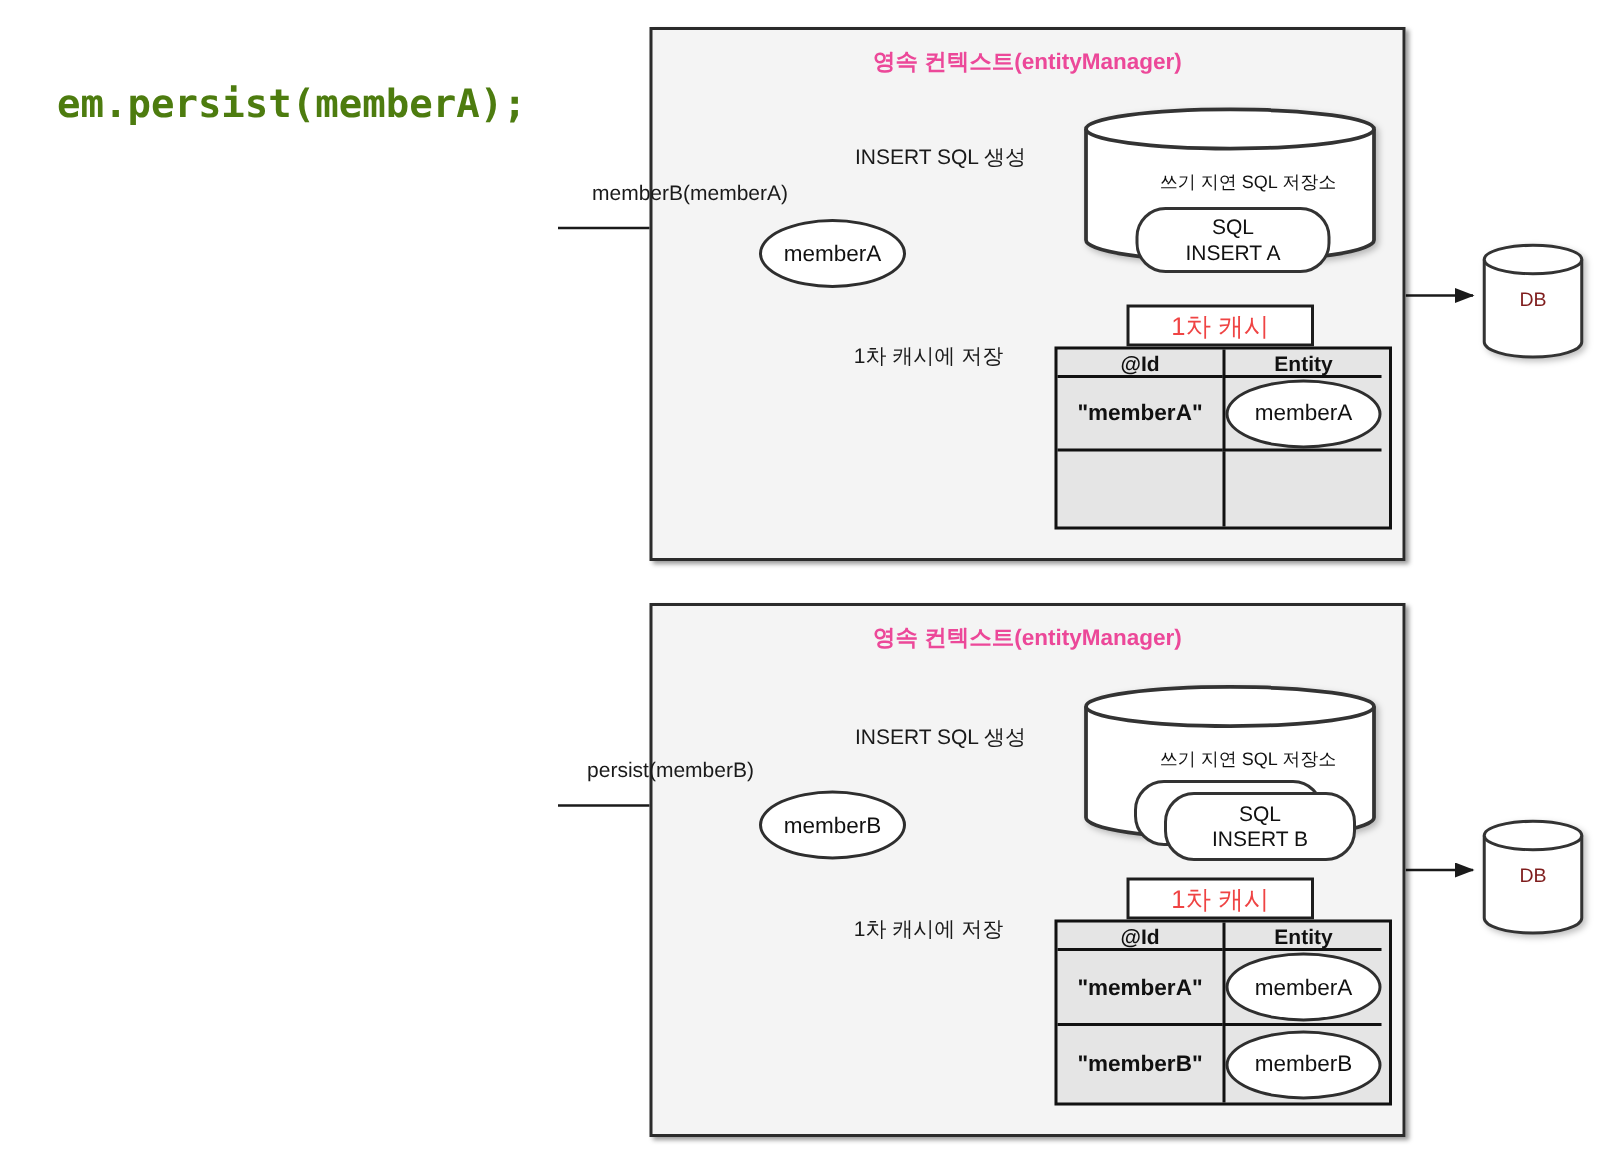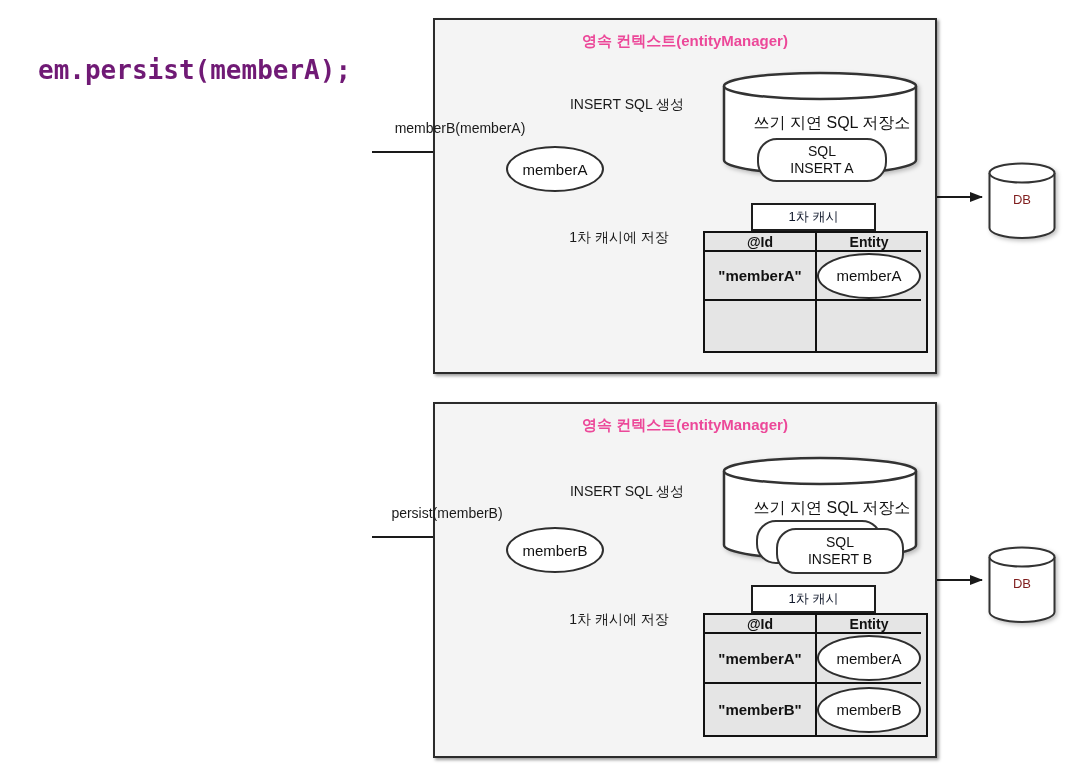--- a/index.html
+++ b/index.html
@@ -1,42 +1,42 @@
 <!DOCTYPE html>
 <html><head>
 <meta charset="utf-8">
 <style>
   html,body{margin:0;padding:0;background:#fff;}
   .canvas{position:relative;width:1080px;height:776px;background:#fff;overflow:hidden;
           font-family:"Liberation Sans",sans-serif;color:#111;}
 
   .code{position:absolute;left:38px;font-family:"DejaVu Sans Mono",monospace;
-        font-weight:bold;font-size:26px;letter-spacing:0px;color:#701a75;white-space:nowrap;}
+        font-weight:bold;font-size:26px;letter-spacing:0px;color:#4d7c0f;white-space:nowrap;}
 
   .ctx-box{position:absolute;left:433px;width:500px;height:352px;background:#f4f4f4;
            border:2px solid #2b2b2b;box-shadow:2px 2px 3px rgba(0,0,0,.40);}
   .ctx-title{position:absolute;left:433px;width:504px;text-align:center;
              font-weight:bold;font-size:15px;color:#ec4899;}
 
   .lbl{position:absolute;font-size:14px;color:#1a1a1a;text-align:center;white-space:nowrap;}
 
   .entity-ellipse{position:absolute;width:94px;height:42px;background:#fff;border:2px solid #2e2e2e;
                   border-radius:50%;display:flex;align-items:center;justify-content:center;
                   font-size:15px;color:#111;}
 
   .cyl-wrap{position:absolute;filter:drop-shadow(2px 2px 2px rgba(0,0,0,.25));}
-  .cyl-title{position:absolute;width:220px;text-align:center;font-size:16px;color:#111;white-space:nowrap;}
+  .cyl-title{position:absolute;width:220px;text-align:center;font-size:12px;color:#111;white-space:nowrap;}
 
   .sql-card{position:absolute;background:#fff;border:2.5px solid #333;border-radius:20px;
             display:flex;flex-direction:column;align-items:center;justify-content:center;
             font-size:14px;line-height:1.2;color:#111;text-align:center;}
   .sql-card.back{box-shadow:0 0 0 0 transparent;}
 
   .cache-tab{position:absolute;width:125px;height:28px;background:#fff;border:2px solid #1d1d1d;
-             display:flex;align-items:center;justify-content:center;font-size:13px;color:#0f172a;box-sizing:border-box;}
+             display:flex;align-items:center;justify-content:center;font-size:17px;color:#ef4444;box-sizing:border-box;}
 
   .ctable{position:absolute;width:221px;background:#e5e5e5;border:2.5px solid #111;
           display:grid;grid-template-columns:110px 106px;box-sizing:content-box;}
   .ctable .cell{display:flex;align-items:center;justify-content:center;box-sizing:border-box;}
   .ctable .th{font-weight:bold;font-size:14px;border-bottom:2.5px solid #111;}
   .ctable .td{border-bottom:2px solid #111;}
   .ctable .lastrow{border-bottom:none;}
   .ctable .rcol{border-left:2.5px solid #111;}
   .ctable .id-cell{font-weight:bold;font-size:15px;}
   .cell-ellipse{width:100px;height:42px;border:2px solid #2e2e2e;border-radius:50%;

